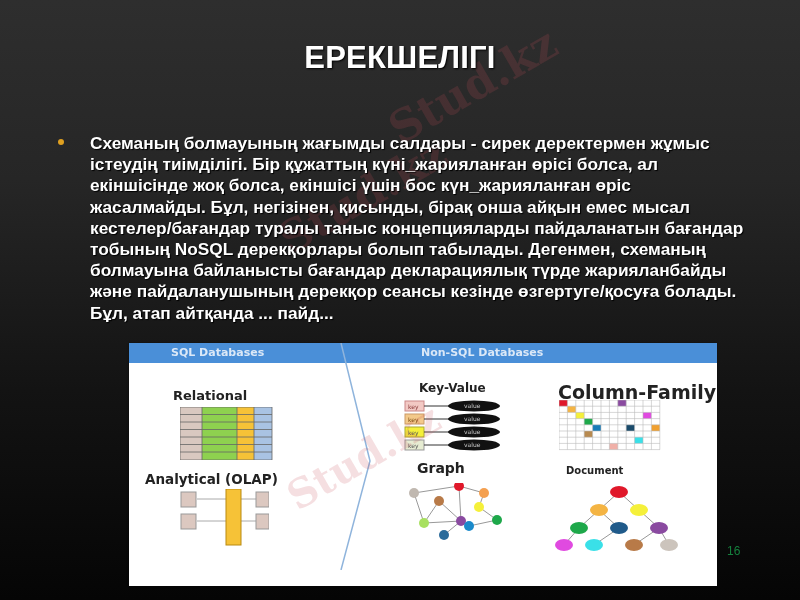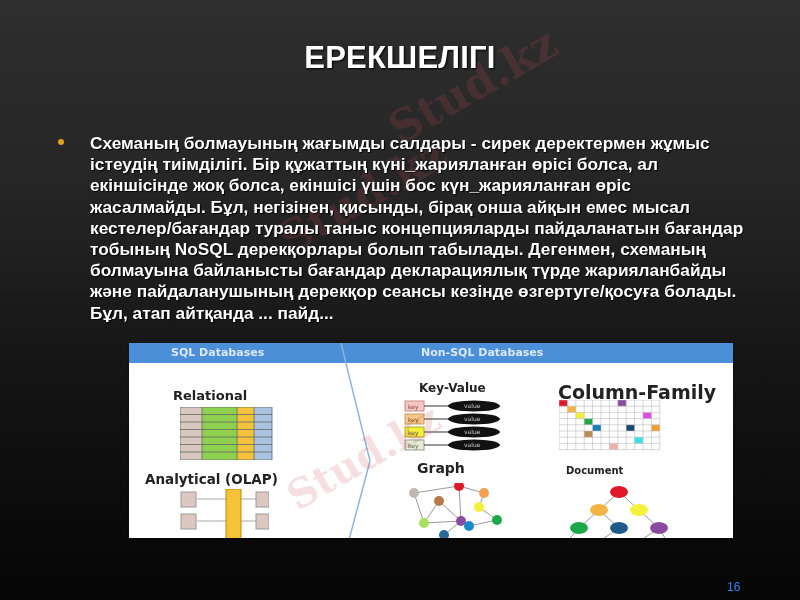--- a/index.html
+++ b/index.html
@@ -20,43 +20,42 @@
     position:absolute; left:58px; top:133px; width:690px;
     color:#ffffff; font-weight:bold; font-size:17.3px; line-height:21.2px;
     text-shadow: 1px 1px 1px #000;
   }
   .bullet-dot {
     position:absolute; left:0; top:6px; width:6px; height:6px;
     border-radius:50%; background:#e0a020;
   }
   .bullet-text { margin-left:32px; }
   .figure {
-    position:absolute; left:129px; top:343px; width:588px; height:195px;
+    position:absolute; left:129px; top:343px; width:588px; height:243px;
     background:#ffffff; overflow:hidden;
     box-shadow: 0 0 2px rgba(0,0,0,0.5);
-    padding-left: 16px;
   }
   .fig-header {
     position:absolute; left:0; top:0; width:100%; height:20px;
     background:#4a8fd8;
   }
   .fig-h-sql {
     position:absolute; left:42px; top:3px; font-size:11px; color:#dbe8f7;
     font-weight:bold; font-family:"DejaVu Sans", sans-serif;
   }
   .fig-h-nosql {
     position:absolute; left:292px; top:3px; font-size:11px; color:#dbe8f7;
     font-weight:bold; font-family:"DejaVu Sans", sans-serif;
   }
   .fig-label {
     position:absolute; font-weight:bold; color:#222; font-size:13px;
     font-family:"DejaVu Sans", sans-serif;
   }
   .page-num {
-    position:absolute; left:727px; top:580px; color:#3b82f6; font-size:12px;
+    position:absolute; left:727px; top:544px; color:#15803d; font-size:12px;
   }
   svg { display:block; }
   .wm {
     position:absolute; color:rgba(200,80,90,0.18); font-family:"DejaVu Serif", serif;
     font-weight:bold; font-size:44px; transform:rotate(-30deg); white-space:nowrap;
     pointer-events:none;
   }
 </style>
 </head>
 <body>

